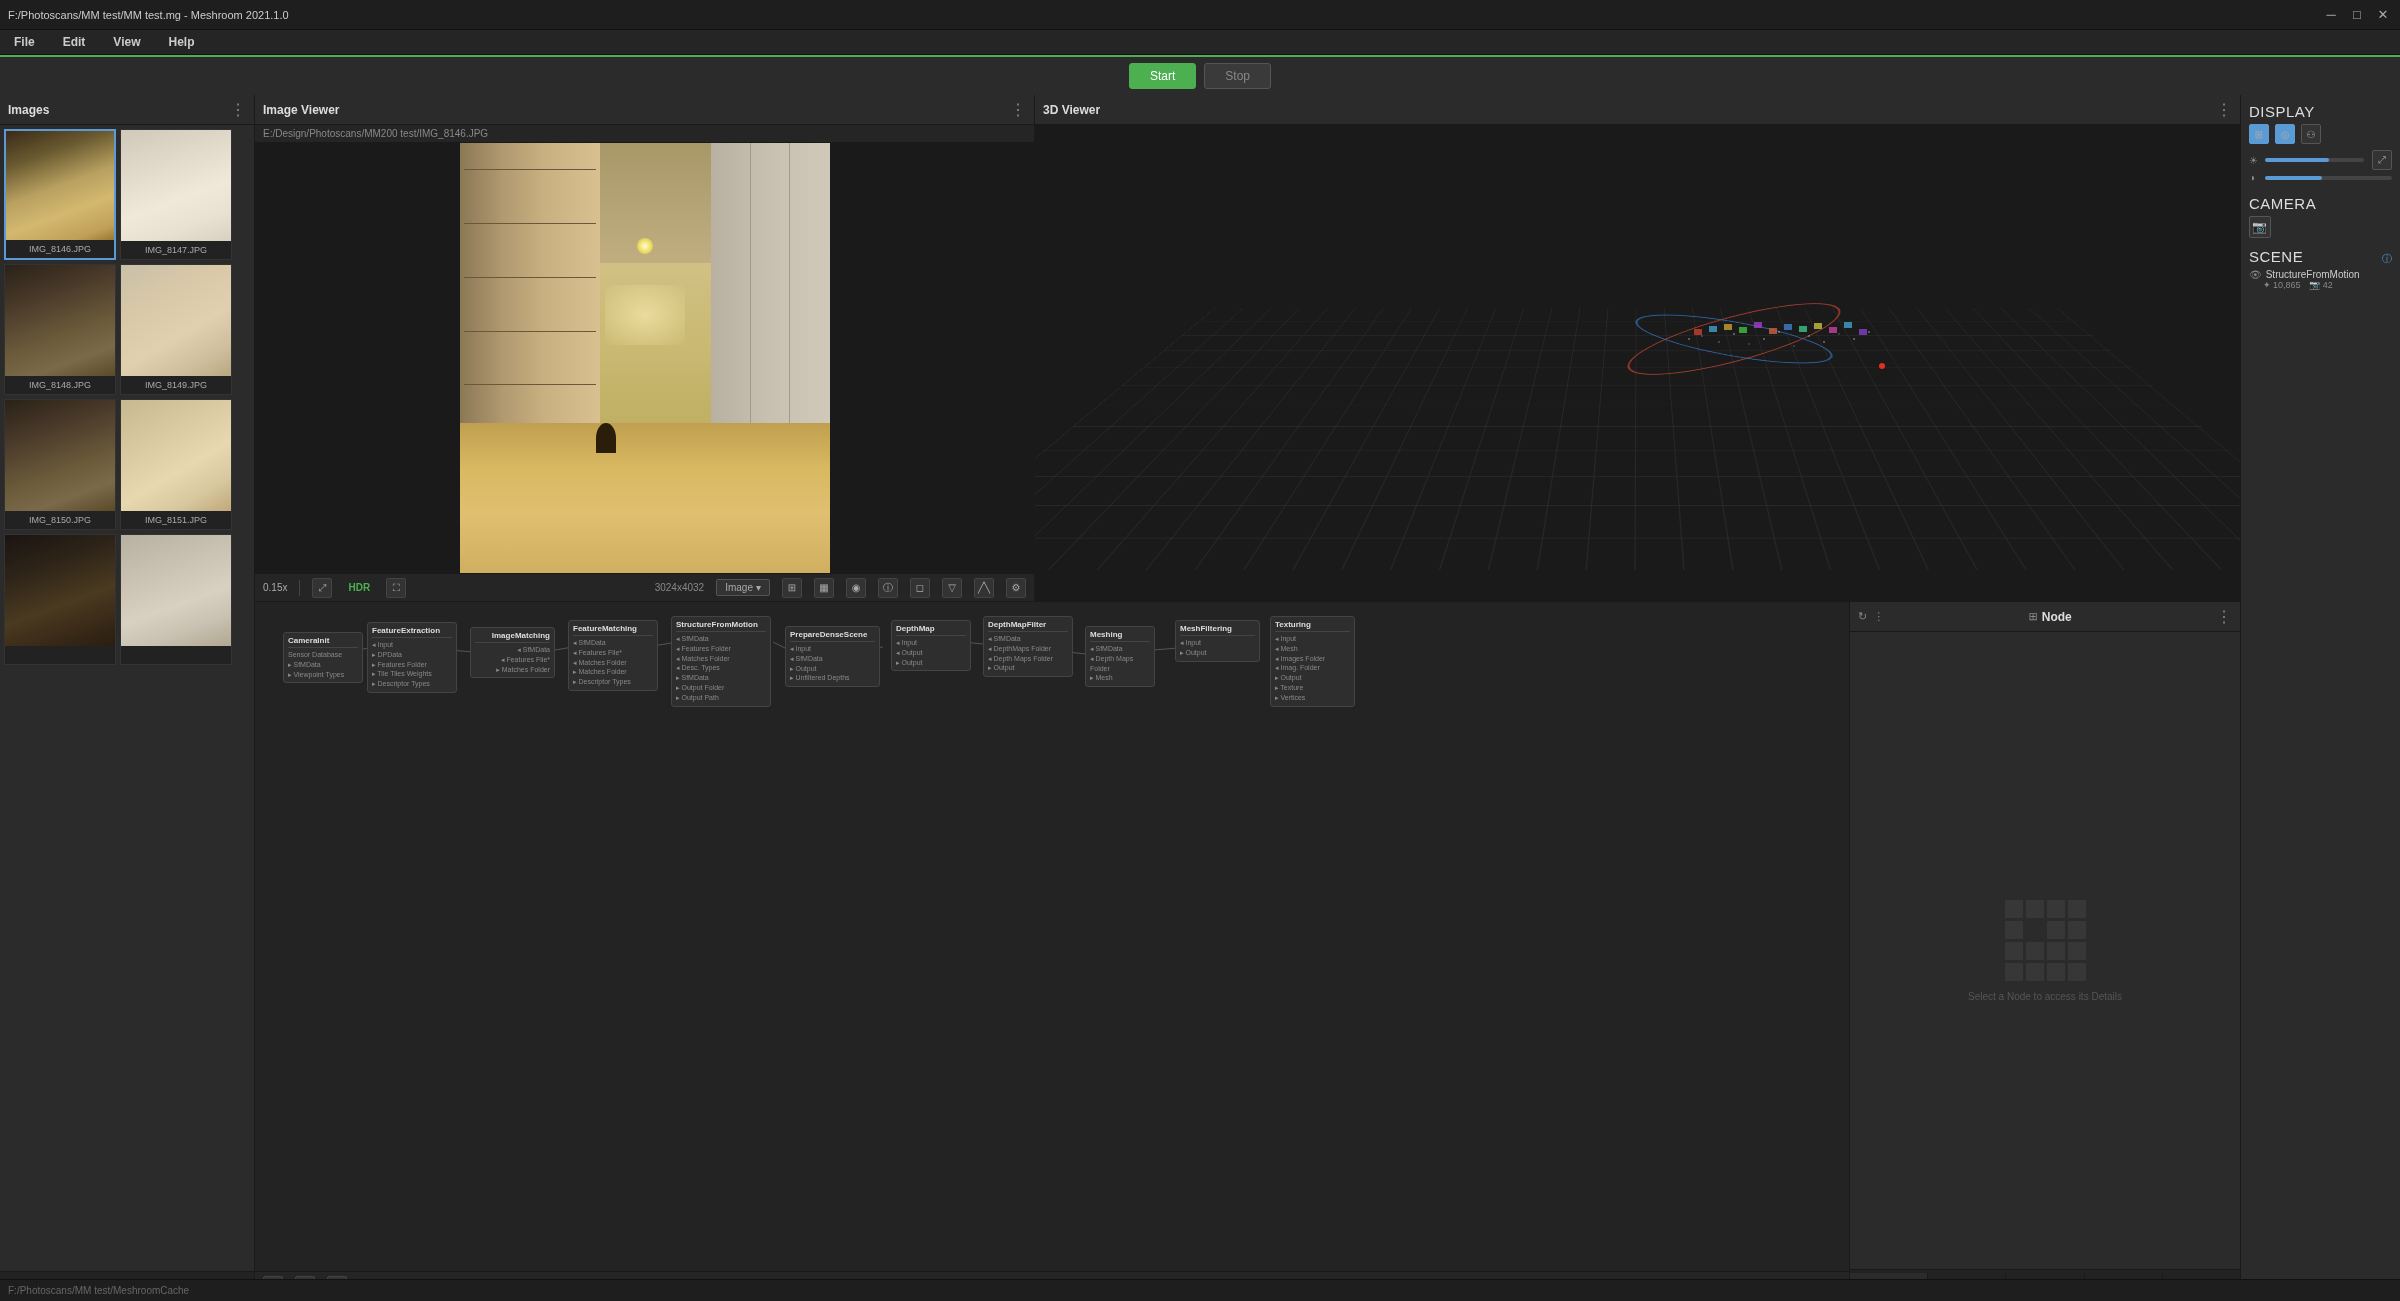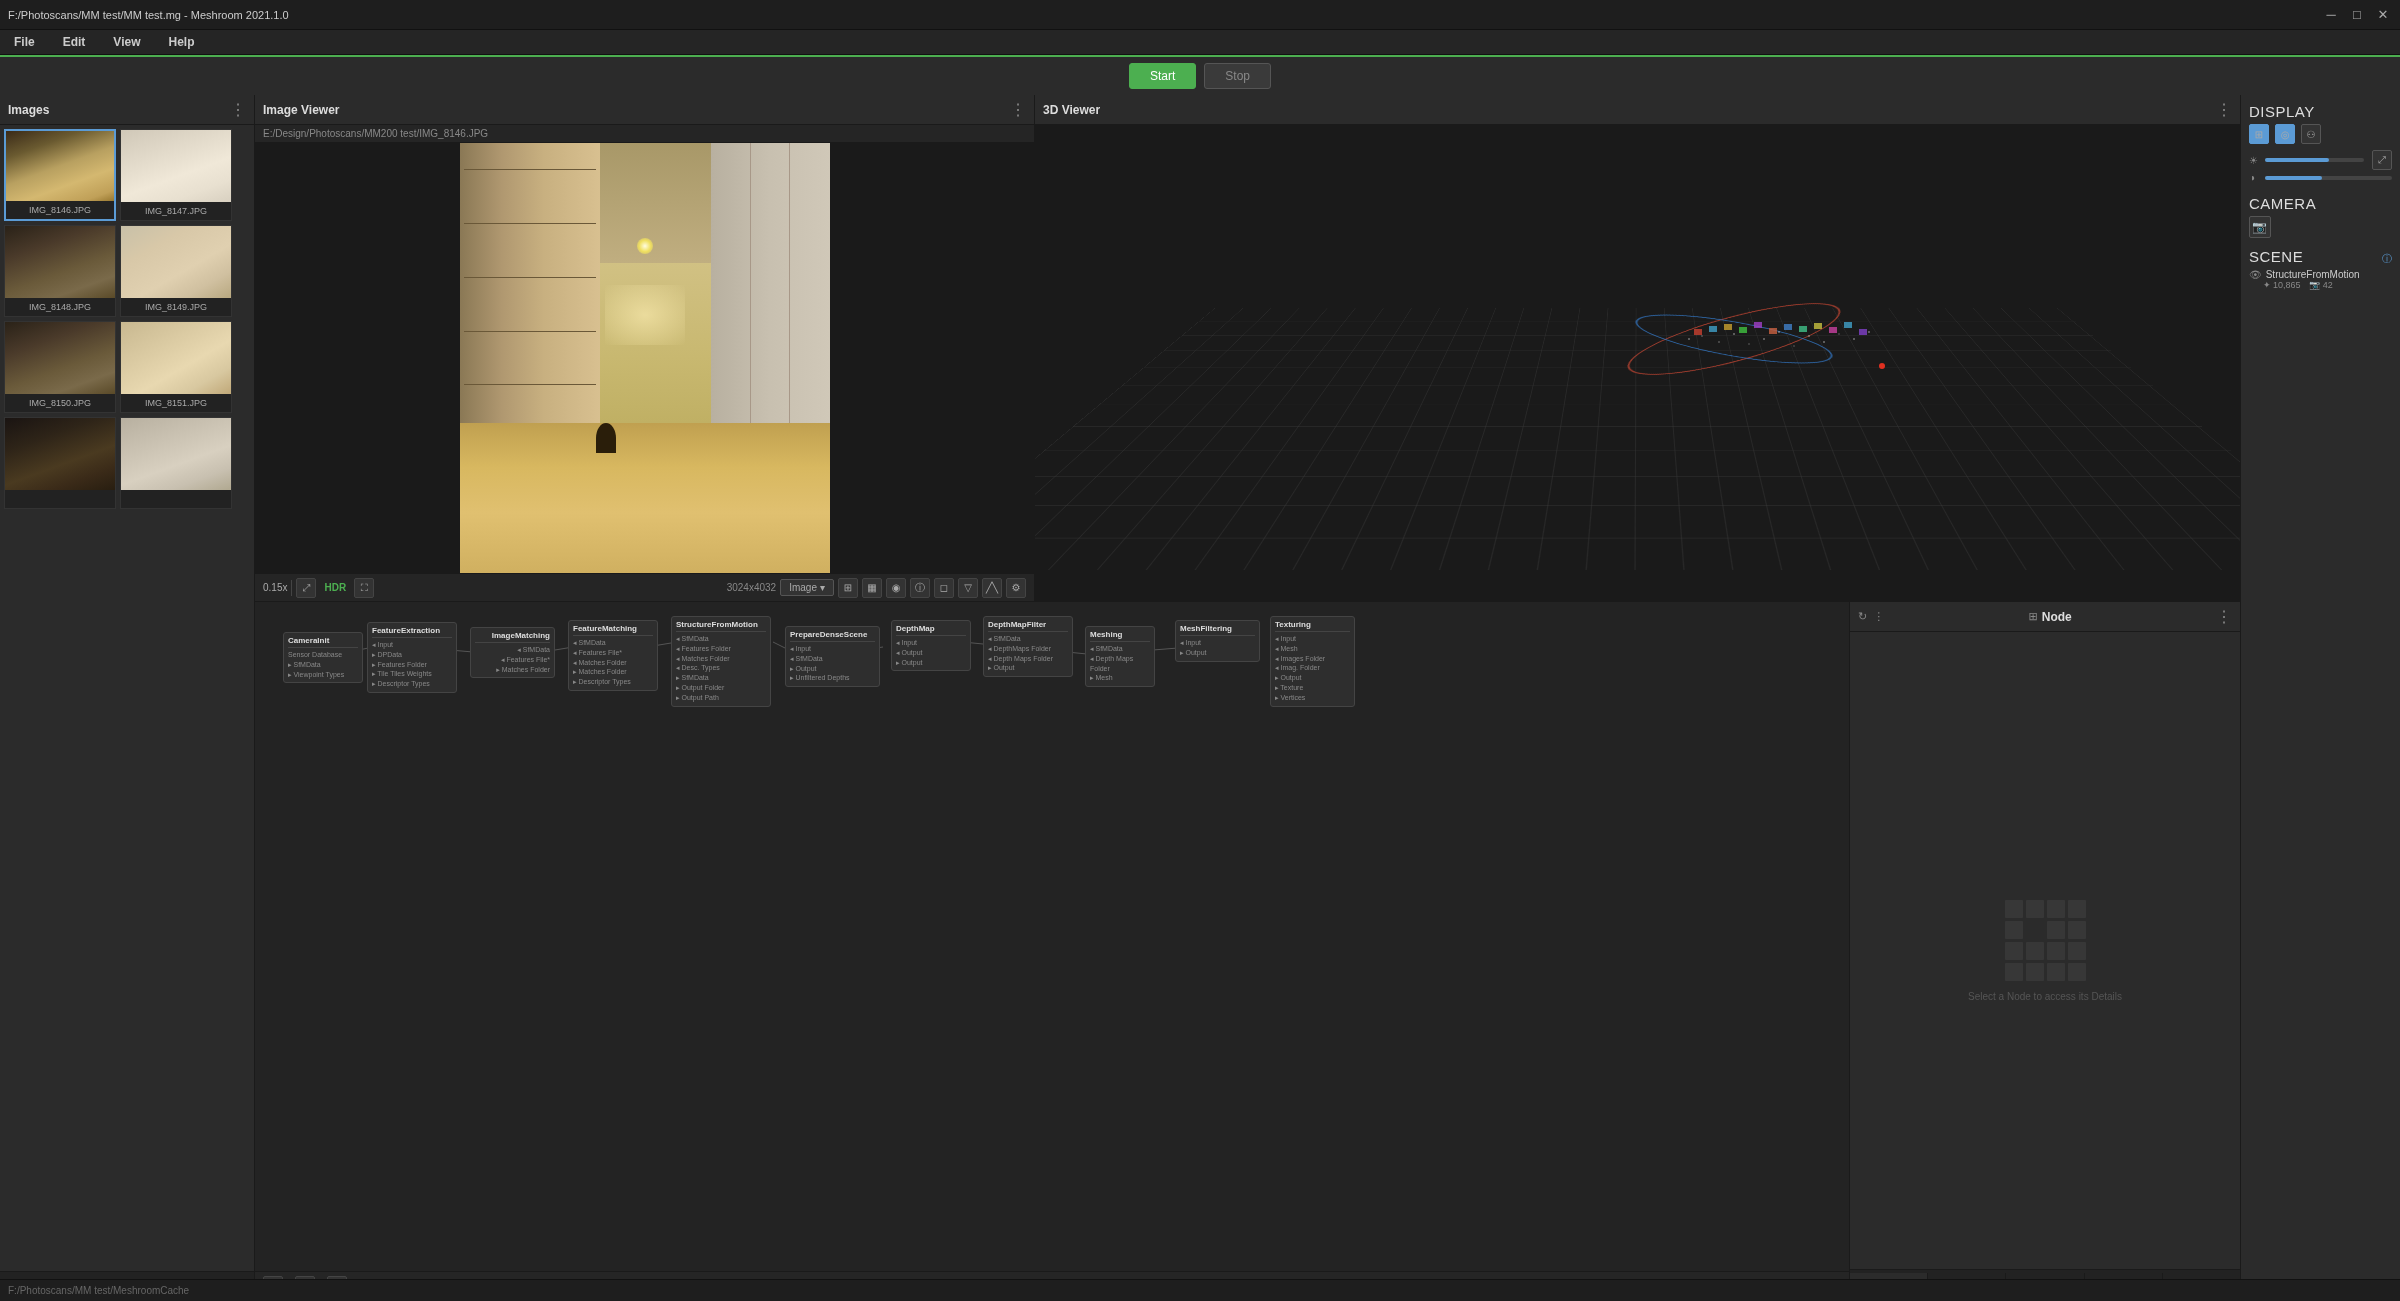--- a/index.html
+++ b/index.html
@@ -98,21 +98,21 @@
       flex: 1;
       overflow-y: auto;
       padding: 4px;
       display: flex;
       flex-wrap: wrap;
       gap: 4px;
       align-content: flex-start;
     }
     .image-thumb {
       width: 112px;
-      height: 92px;
+      height: 131px;
       background: #1a1a1a;
       border: 1px solid #333;
       cursor: pointer;
       position: relative;
       display: flex;
       flex-direction: column;
     }
     .image-thumb.selected { border: 2px solid #5b9bd5; }
     .image-thumb-img {
       flex: 1;
@@ -233,21 +233,21 @@
       background: linear-gradient(180deg, #c8b878 0%, #d4c48a 20%, #c8b870 50%, #b8a858 80%, #a09040 100%);
     }
 
     #image-viewer-toolbar {
       height: 28px;
       background: #252525;
       border-top: 1px solid #1a1a1a;
       display: flex;
       align-items: center;
       padding: 3px 8px;
-      gap: 4px;
+      gap: 12px;
       font-size: 10px;
       color: #888;
     }
     .viewer-tool-btn {
       width: 20px; height: 20px;
       border: 1px solid #444;
       background: #333;
       border-radius: 2px;
       cursor: pointer;
       display: flex; align-items: center; justify-content: center;

